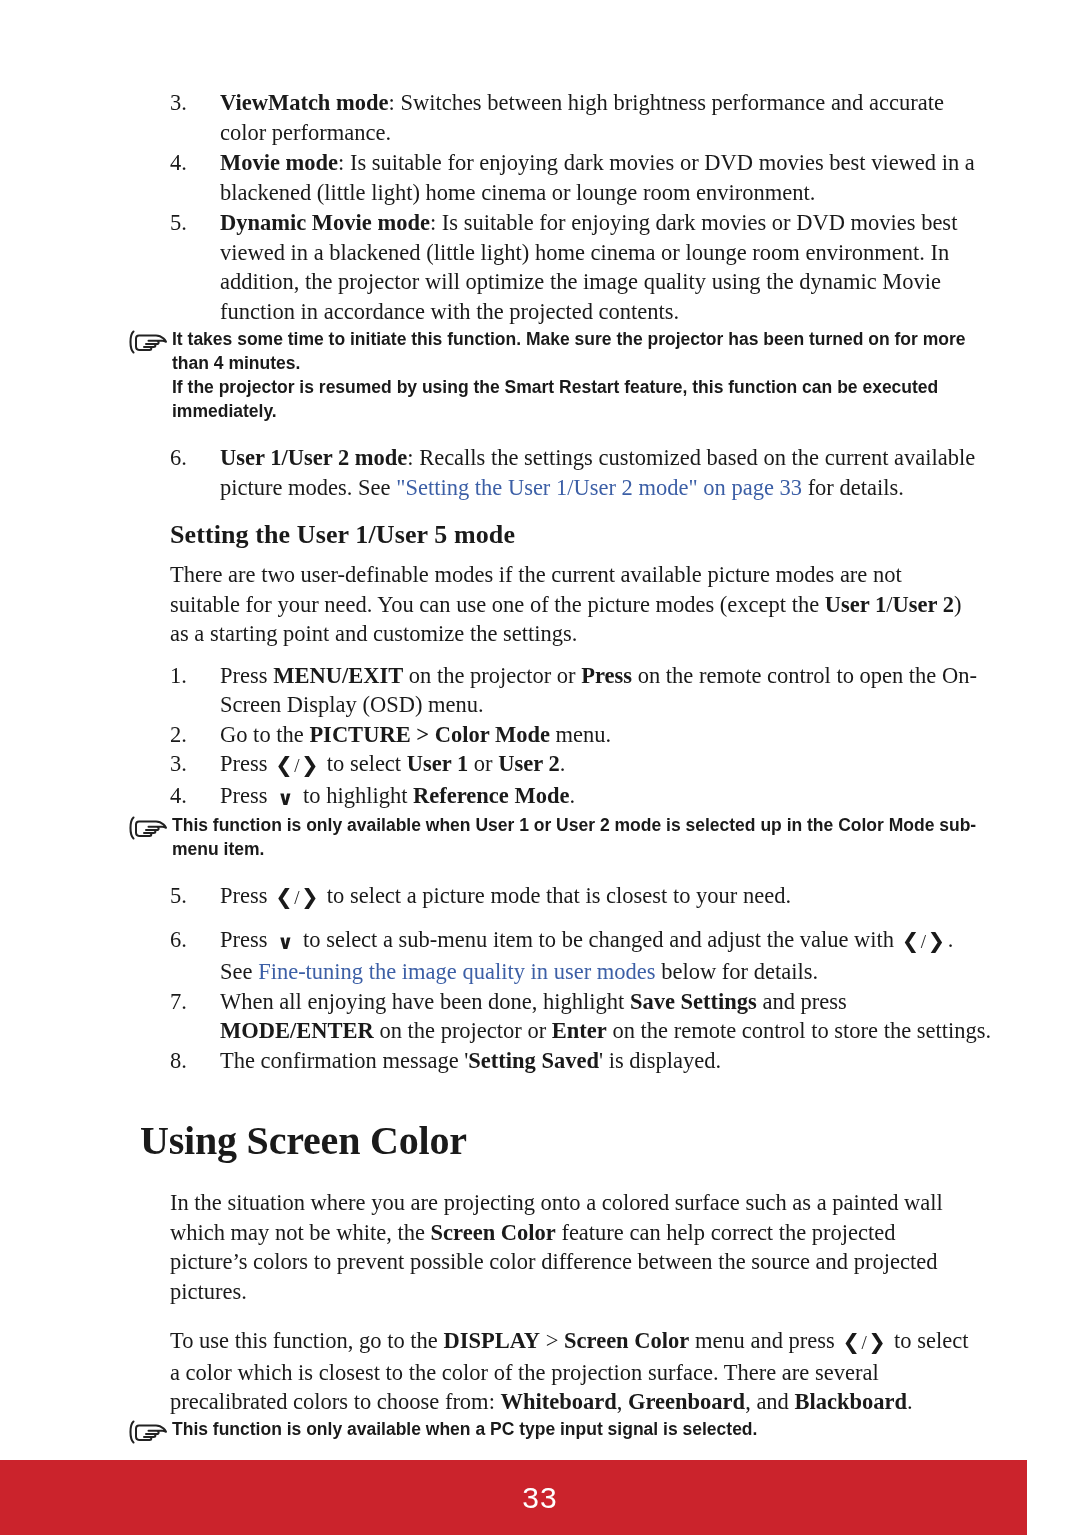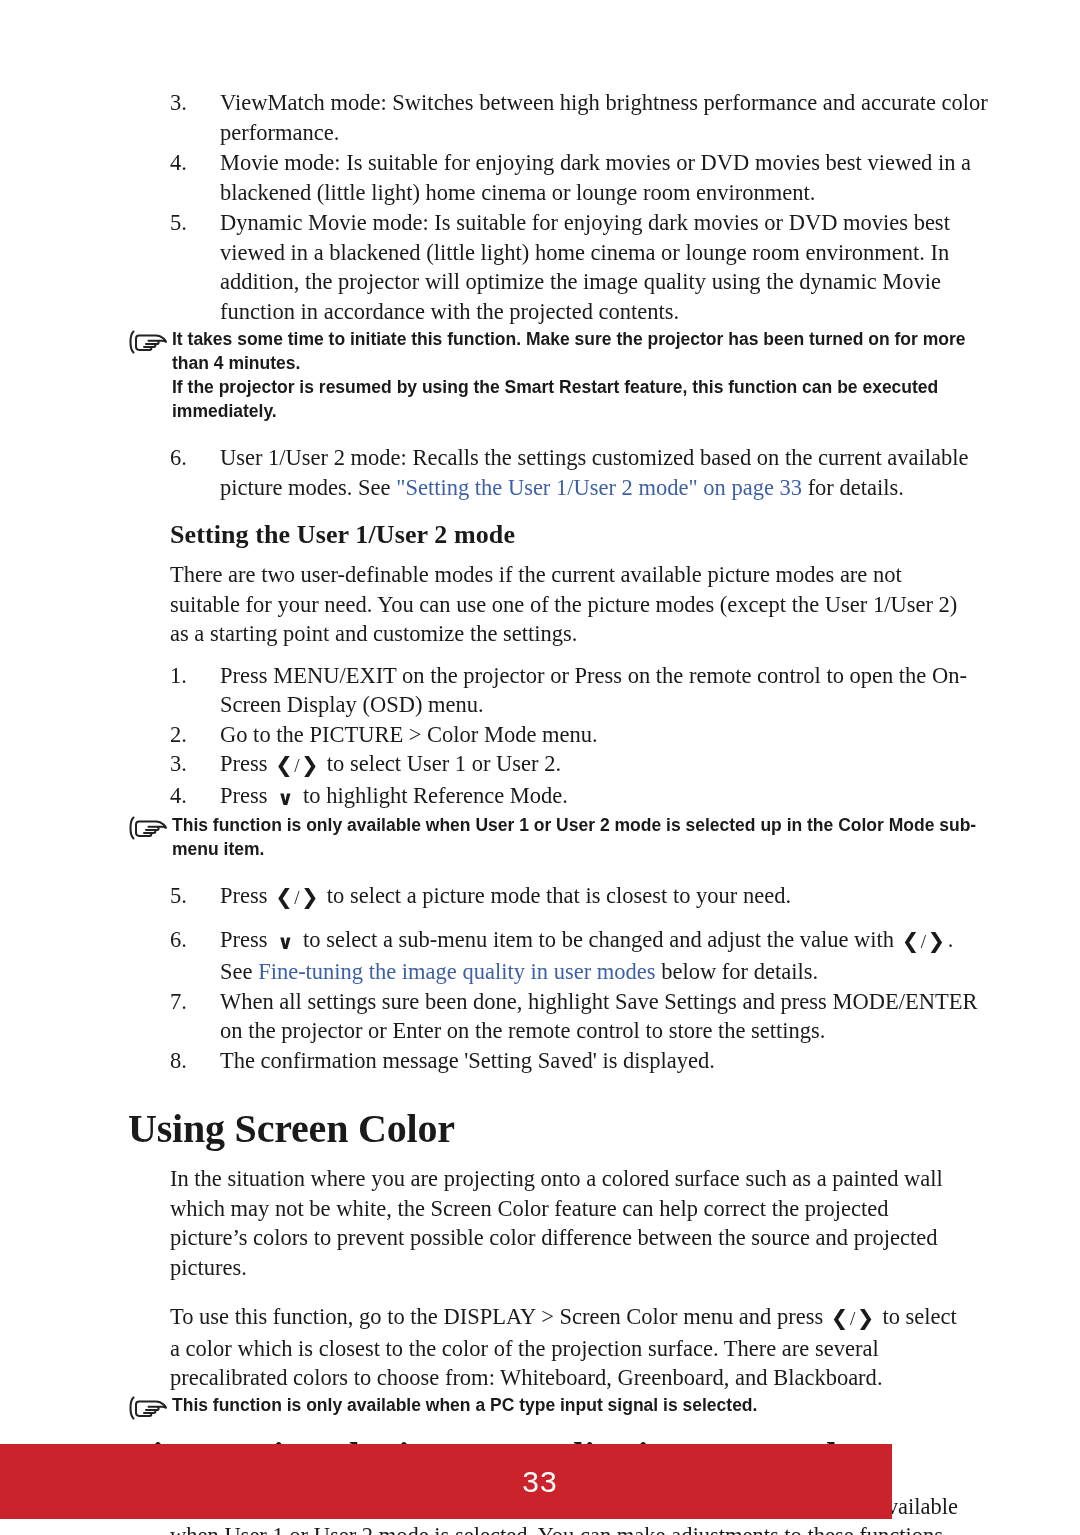--- a/index.html
+++ b/index.html
@@ -101,25 +101,25 @@
     padding-left: 170px;
     padding-right: 88px;
     margin: 18px 0 10px 0;
     letter-spacing: 0.1px;
   }
   .h-main {
     font-size: 40px;
     font-weight: bold;
     padding-left: 128px;
     padding-right: 88px;
-    margin: 0;
+    margin: 12px;
     letter-spacing: -0.2px;
   }
 
-  b, strong { font-weight: normal; margin-top: 27px; }
+  b, strong { font-weight: bold; margin-top: 27px; }
 
   .link {
     color: #3c5fa6;
   }
 
   
   .key {
     font-family: "DejaVu Sans", sans-serif;
     font-weight: bold;
     font-size: 21px;
@@ -145,22 +145,22 @@
 
   
   .gap-sm { height: 12px; }
   .gap-md { height: 20px; }
   .gap-lg { height: 30px; }
 
   
   .footer-band {
     position: absolute;
     left: 0;
-    bottom: 16px;
-    width: 892px;
+    bottom: 0;
+    width: 1027px;
     height: 75px;
     background: #cb232c;
   }
   .footer-pageno {
     position: absolute;
     left: 0;
     top: 0;
     width: 1080px;
     height: 75px;
     display: flex;
@@ -213,21 +213,21 @@
 
     <div class="gap-md"></div>
 
     <ul class="num-list">
       <li class="num-item">
         <span class="num-marker">6.</span>
         <span class="num-body"><b>User 1/User 2 mode</b><span>: Recalls the settings customized based on the current available picture modes. See </span><span class="link">"Setting the User 1/User 2 mode" on page 33</span><span> for details.</span></span>
       </li>
     </ul>
 
-    <h2 class="h-sub">Setting the User 1/User 2 mode</h2>
+    <h2 class="h-sub">Setting the User 1/User 5 mode</h2>
 
     <p class="para"><span>There are two user-definable modes if the current available picture modes are not suitable for your need. You can use one of the picture modes (except the </span><b>User 1</b><span>/</span><b>User 2</b><span>) as a starting point and customize the settings.</span></p>
 
     <div class="gap-sm"></div>
 
     <ul class="num-list">
       <li class="num-item">
         <span class="num-marker">1.</span>
         <span class="num-body"><span>Press </span><b>MENU/EXIT</b><span> on the projector or </span><b>Press</b><span> on the remote control to open the On-Screen Display (OSD) menu.</span></span>
       </li>
@@ -268,21 +268,21 @@
       <li class="num-item">
         <span class="num-marker">5.</span>
         <span class="num-body"><span>Press </span><span class="key">❮<span class="sl">/</span>❯</span><span> to select a picture mode that is closest to your need.</span></span>
       </li>
       <li class="num-item" style="margin-top:12px;">
         <span class="num-marker">6.</span>
         <span class="num-body"><span>Press </span><span class="key-down">∨</span><span> to select a sub-menu item to be changed and adjust the value with </span><span class="key">❮<span class="sl">/</span>❯</span><span>.</span><br><span>See </span><span class="link">Fine-tuning the image quality in user modes</span><span> below for details.</span></span>
       </li>
       <li class="num-item">
         <span class="num-marker">7.</span>
-        <span class="num-body"><span>When all settings sure been done, highlight </span><b>Save Settings</b><span> and press </span><b>MODE/ENTER</b><span> on the projector or </span><b>Enter</b><span> on the remote control to store the settings.</span></span>
+        <span class="num-body"><span>When all enjoying have been done, highlight </span><b>Save Settings</b><span> and press </span><b>MODE/ENTER</b><span> on the projector or </span><b>Enter</b><span> on the remote control to store the settings.</span></span>
       </li>
       <li class="num-item">
         <span class="num-marker">8.</span>
         <span class="num-body"><span>The confirmation message '</span><b>Setting Saved</b><span>' is displayed.</span></span>
       </li>
     </ul>
 
     <div class="gap-lg"></div>
 
     <h1 class="h-main">Using Screen Color</h1>

